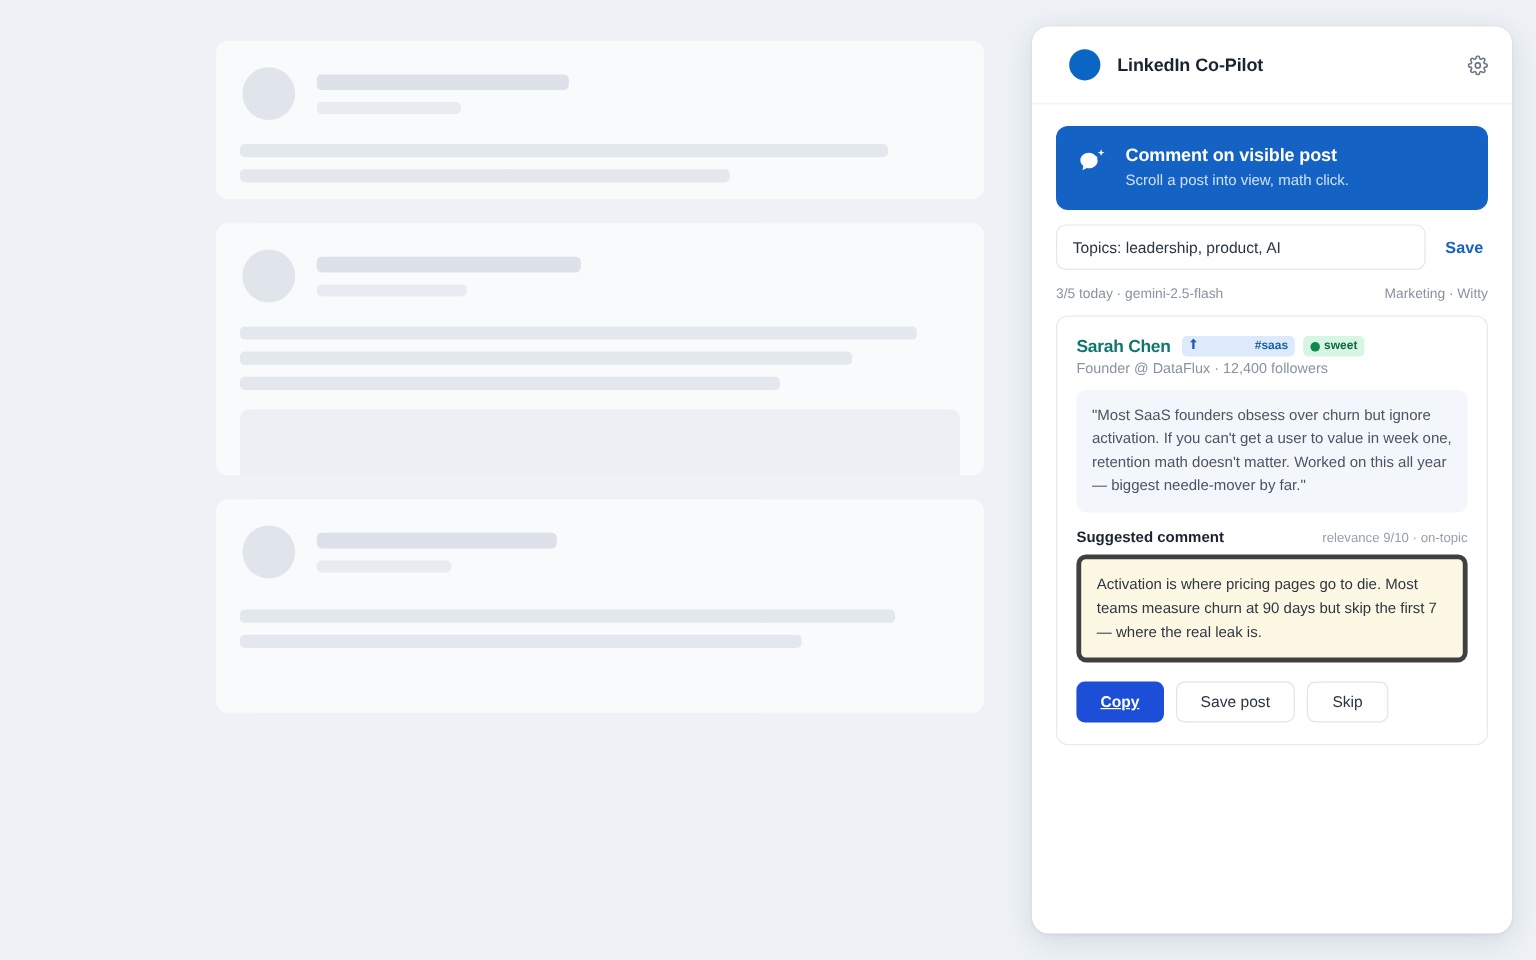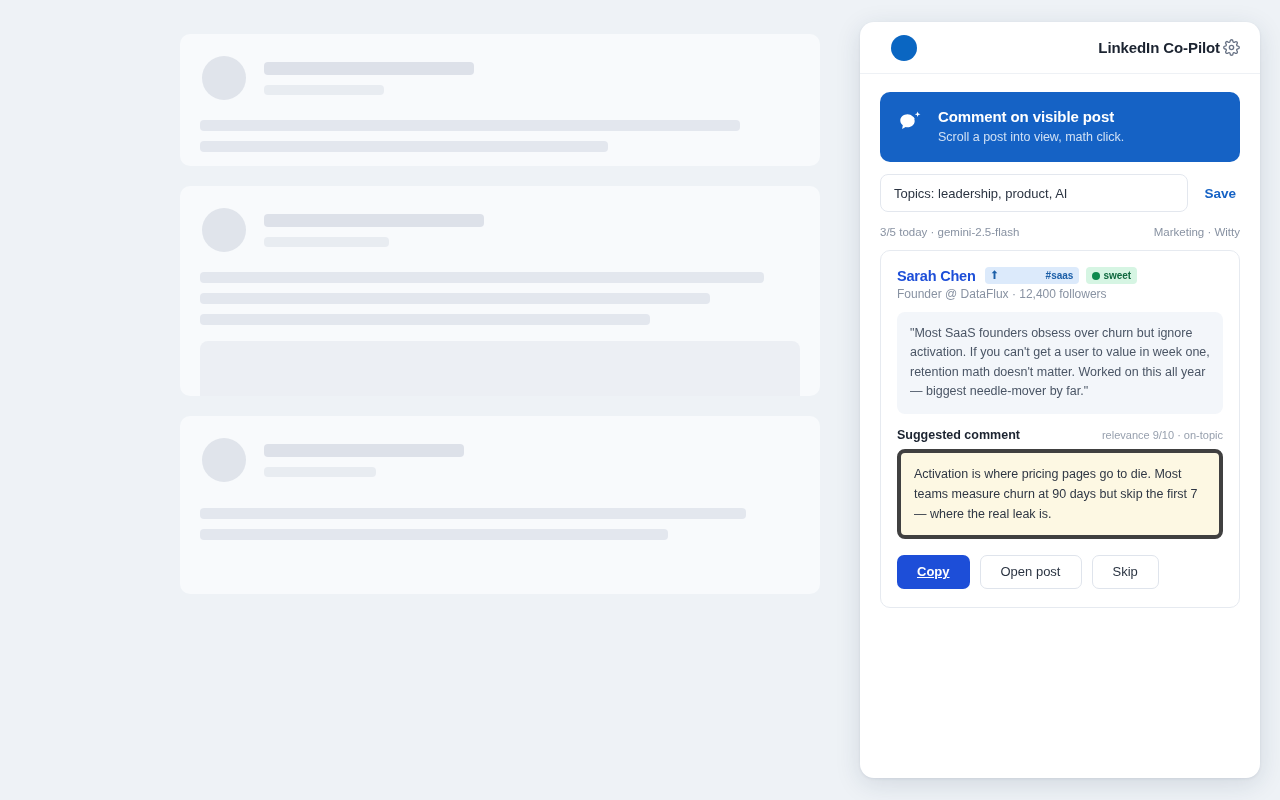--- a/index.html
+++ b/index.html
@@ -45,25 +45,24 @@
   .panel {
     position: absolute; left: 860px; top: 22px;
     width: 400px; height: 756px;
     background: #ffffff;
     border-radius: 14px;
     box-shadow: 0 6px 26px rgba(23,43,77,.13), 0 1px 3px rgba(23,43,77,.08);
     display: flex; flex-direction: column;
     overflow: hidden;
   }
   .panel-header {
-    height: 52px; flex: none;
+    height: 65px; flex: none;
     display: flex; align-items: center;
     padding: 0 18px 0 31px;
     border-bottom: 1px solid #eef1f5;
-    text-align: right;
   }
   .brand-dot {
     width: 26px; height: 26px; border-radius: 50%;
     background: #0a66c2; flex: none;
   }
   .panel-title {
     font-size: 15px; font-weight: 700; color: #1b2330;
     margin-left: 14px; letter-spacing: -.1px; flex: 1;
   }
   .gear-btn {
@@ -124,21 +123,21 @@
     font-size: 11.5px; color: #8892a2; margin-bottom: 12px;
   }
 
   
   .post-card {
     border: 1px solid #e6eaf0; border-radius: 10px;
     padding: 16px 16px 18px 16px; background: #fff;
   }
   .post-head { display: flex; align-items: center; flex-wrap: wrap; }
   .post-author {
-    font-size: 14.5px; font-weight: 700; color: #1d4ed8;
+    font-size: 14.5px; font-weight: 700; color: #0f766e;
     letter-spacing: -.2px; margin-right: 9px;
   }
   .badge {
     display: inline-flex; align-items: center; gap: 3px;
     font-size: 10px; font-weight: 700; border-radius: 4px;
     padding: 2px 6px; margin-right: 7px; line-height: 1.3;
   }
   .badge-tag { background: #dceafb; color: #1c5fa8; gap: 48px; }
   .badge-tone { background: #d6f5e3; color: #10693f; }
   .tone-dot {
@@ -298,21 +297,21 @@
 
         <div class="sugg-row">
           <span class="sugg-label">Suggested comment</span>
           <span class="sugg-meta">relevance 9/10 · on-topic</span>
         </div>
 
         <div class="sugg-box">Activation is where pricing pages go to die. Most teams measure churn at 90 days but skip the first 7 — where the real leak is.</div>
 
         <div class="btn-row">
           <button class="btn btn-primary">Copy</button>
-          <button class="btn btn-ghost">Open post</button>
+          <button class="btn btn-ghost">Save post</button>
           <button class="btn btn-ghost">Skip</button>
         </div>
       </div>
 
     </div>
   </div>
 
 </div>
 
 </body></html>

